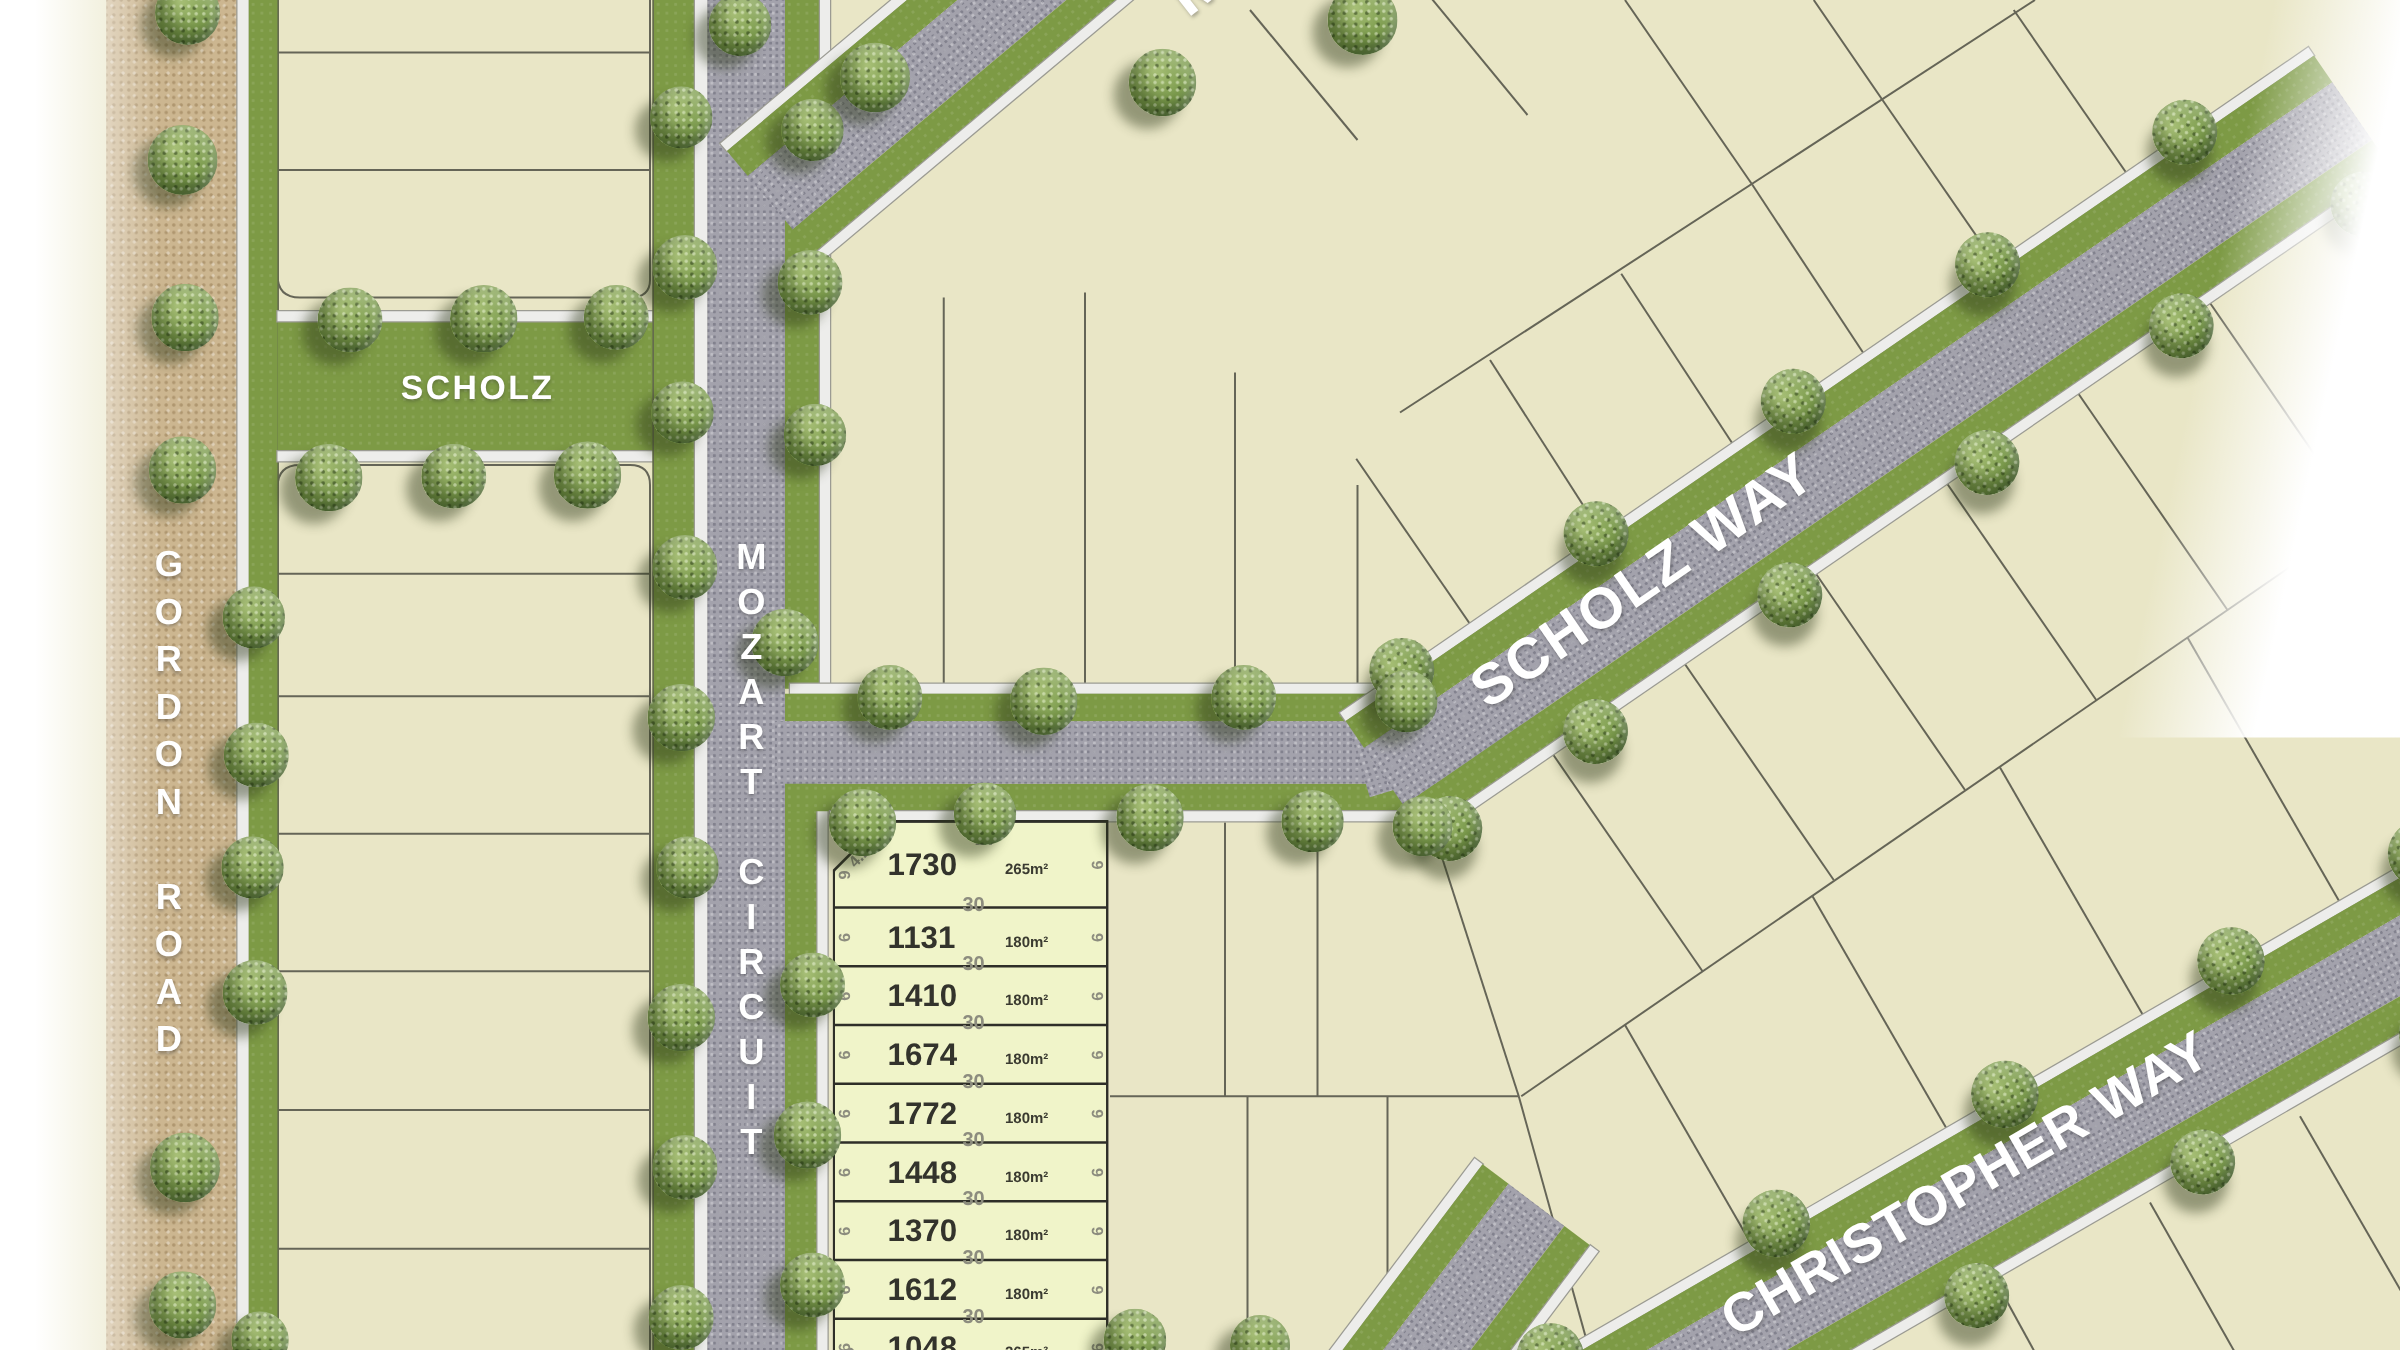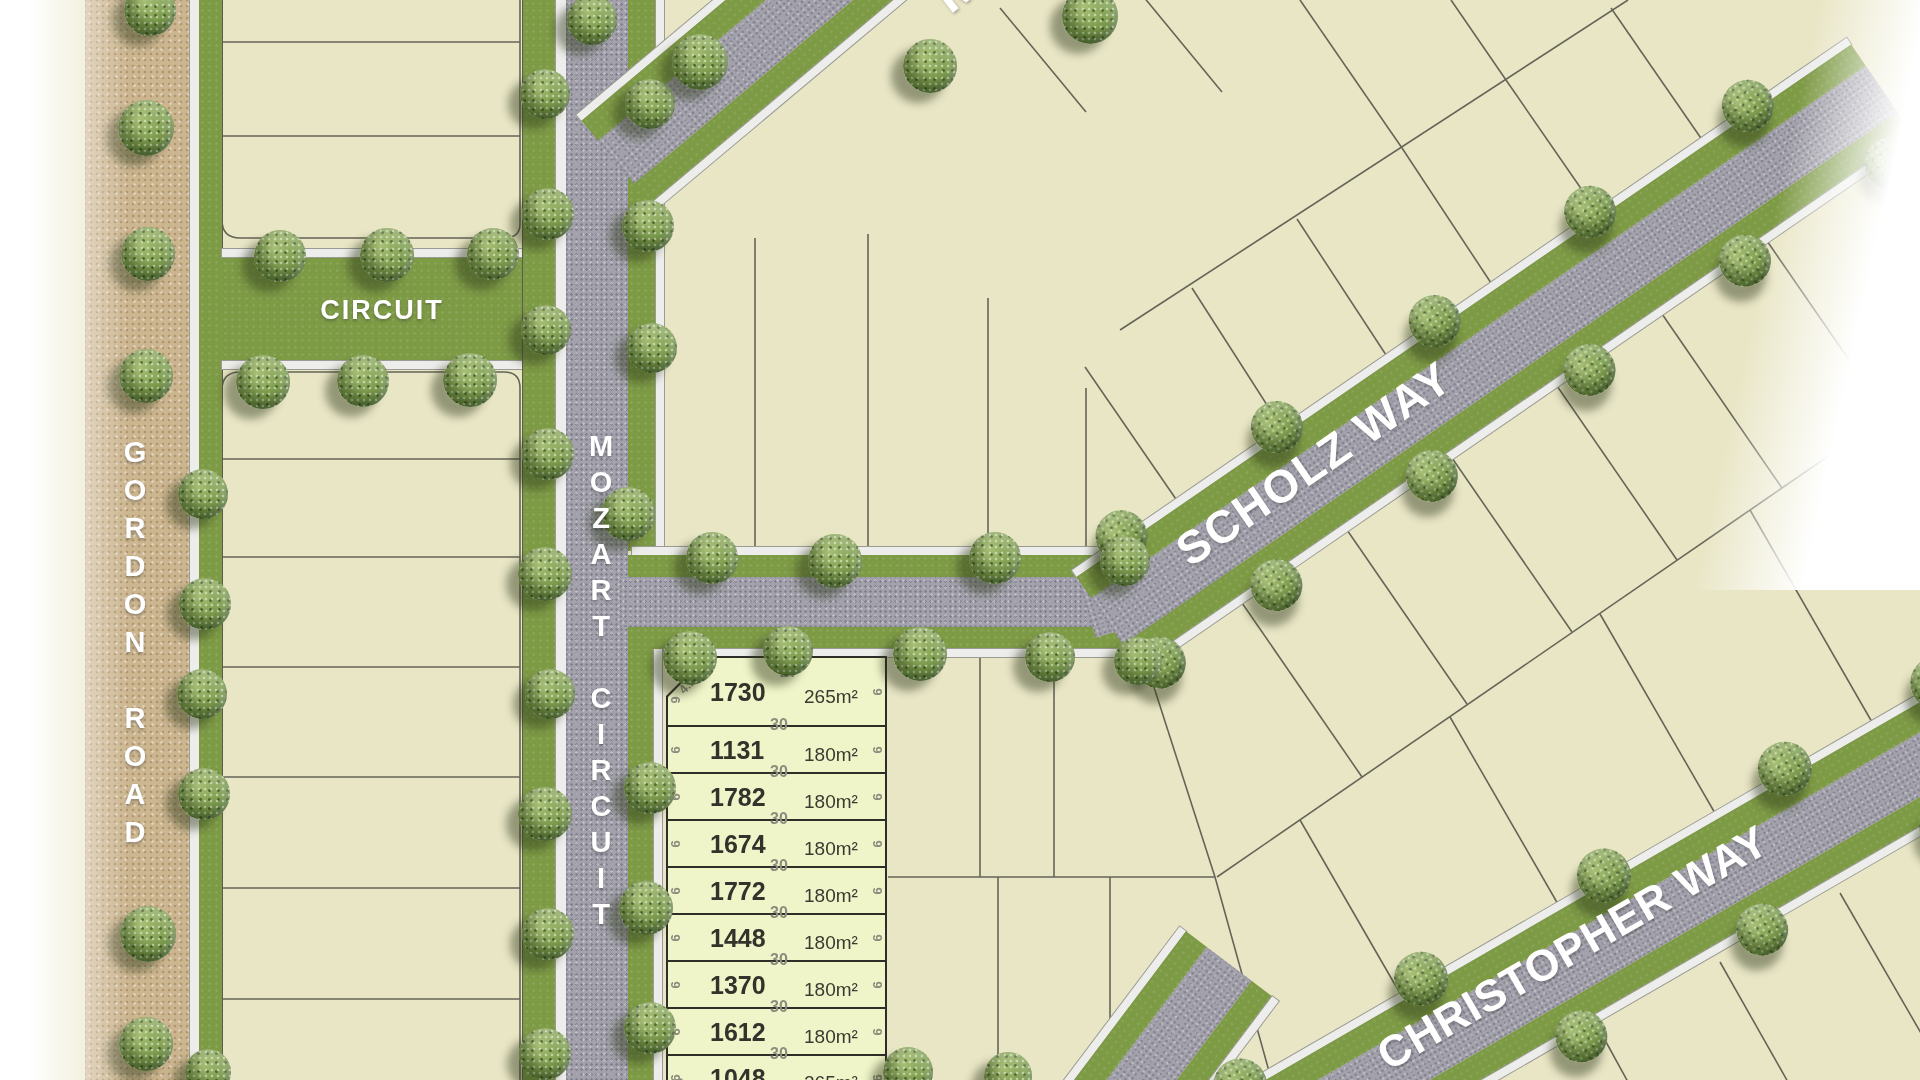--- a/index.html
+++ b/index.html
@@ -40,21 +40,21 @@
   
   #lot-outer{position:absolute;left:666px;top:656px;width:221px;height:427px;z-index:5;
      background:#2e2e28;clip-path:polygon(40px 0,100% 0,100% 100%,0 100%,0 40px);}
   #lot-rows{position:absolute;left:2px;top:2px;width:217px;height:423px;background:#f0f4c9;
      clip-path:polygon(39px 0,100% 0,100% 100%,0 100%,0 39px);}
   .lot-row{position:relative;border-top:2px solid #2e2e28;}
   .lot-row.first{border-top:none;}
   .lot-num{position:absolute;left:42px;top:50%;transform:translateY(-48%);
      font-weight:bold;font-size:25px;color:#33332c;}
   .lot-area{position:absolute;left:136px;top:50%;transform:translateY(-26%);
-     font-weight:normal;font-size:19px;color:#3a3a30;}
+     font-weight:bold;font-size:12px;color:#3a3a30;}
   .front-dim{position:absolute;left:102px;top:-11px;font-weight:bold;font-size:16px;color:#8c8c7e;z-index:3;}
   .lot-row.first .front-dim{top:5px;left:112px;}
   .dim-l,.dim-r{position:absolute;top:50%;font-weight:bold;font-size:13px;color:#8c8c7e;}
   .dim-l{left:4px;transform:translateY(-50%) rotate(-90deg);}
   .dim-r{right:4px;transform:translateY(-50%) rotate(-90deg);}
   .lot-row.first .dim-l{top:62%;}
   .splay{position:absolute;left:9px;top:17px;transform:rotate(-47deg);
      font-weight:bold;font-size:13px;color:#8c8c7e;}
   .lot-row.last .splay{top:auto;bottom:6px;left:1px;}
 
@@ -220,21 +220,21 @@
         </div>
         <div class="lot-row" style="height: 45px;">
           <span class="front-dim">30</span>
           <span class="lot-num">1131</span>
           <span class="lot-area">180m²</span>
           <span class="dim-l">6</span>
           <span class="dim-r">6</span>
         </div>
         <div class="lot-row" style="height: 45px;">
           <span class="front-dim">30</span>
-          <span class="lot-num">1782</span>
+          <span class="lot-num">1410</span>
           <span class="lot-area">180m²</span>
           <span class="dim-l">6</span>
           <span class="dim-r">6</span>
         </div>
         <div class="lot-row" style="height: 45px;">
           <span class="front-dim">30</span>
           <span class="lot-num">1674</span>
           <span class="lot-area">180m²</span>
           <span class="dim-l">6</span>
           <span class="dim-r">6</span>
@@ -273,21 +273,21 @@
           <span class="lot-area">265m²</span>
           <span class="dim-l">6</span>
           <span class="dim-r">6</span>
           <span class="splay">4.2</span>
         </div>
       </div>
   </div>
 
   <div class="stname vert" style="left:118px;top:436px;font-size:29px;letter-spacing:6px;">GORDON ROAD</div>
   <div class="stname vert" style="left:584px;top:430px;font-size:29px;letter-spacing:4px;">MOZART CIRCUIT</div>
-  <div class="stname" style="left:282px;top:295px;width:200px;text-align:center;font-size:27px;letter-spacing:2px;">CIRCUIT</div>
+  <div class="stname" style="left:282px;top:295px;width:200px;text-align:center;font-size:27px;letter-spacing:2px;">SCHOLZ</div>
 
   <div class="fade-left"></div>
   <div class="fade-tr"></div>
 <div class="tree" style="left: 124px; top: -16px; width: 52px; height: 52px;"></div>
     <div class="tree" style="left: 118px; top: 100px; width: 56px; height: 56px;"></div>
     <div class="tree" style="left: 121px; top: 227px; width: 54px; height: 54px;"></div>
     <div class="tree" style="left: 119px; top: 349px; width: 54px; height: 54px;"></div>
     <div class="tree" style="left: 178px; top: 469px; width: 50px; height: 50px;"></div>
     <div class="tree" style="left: 179px; top: 578px; width: 52px; height: 52px;"></div>
     <div class="tree" style="left: 177px; top: 669px; width: 50px; height: 50px;"></div>

